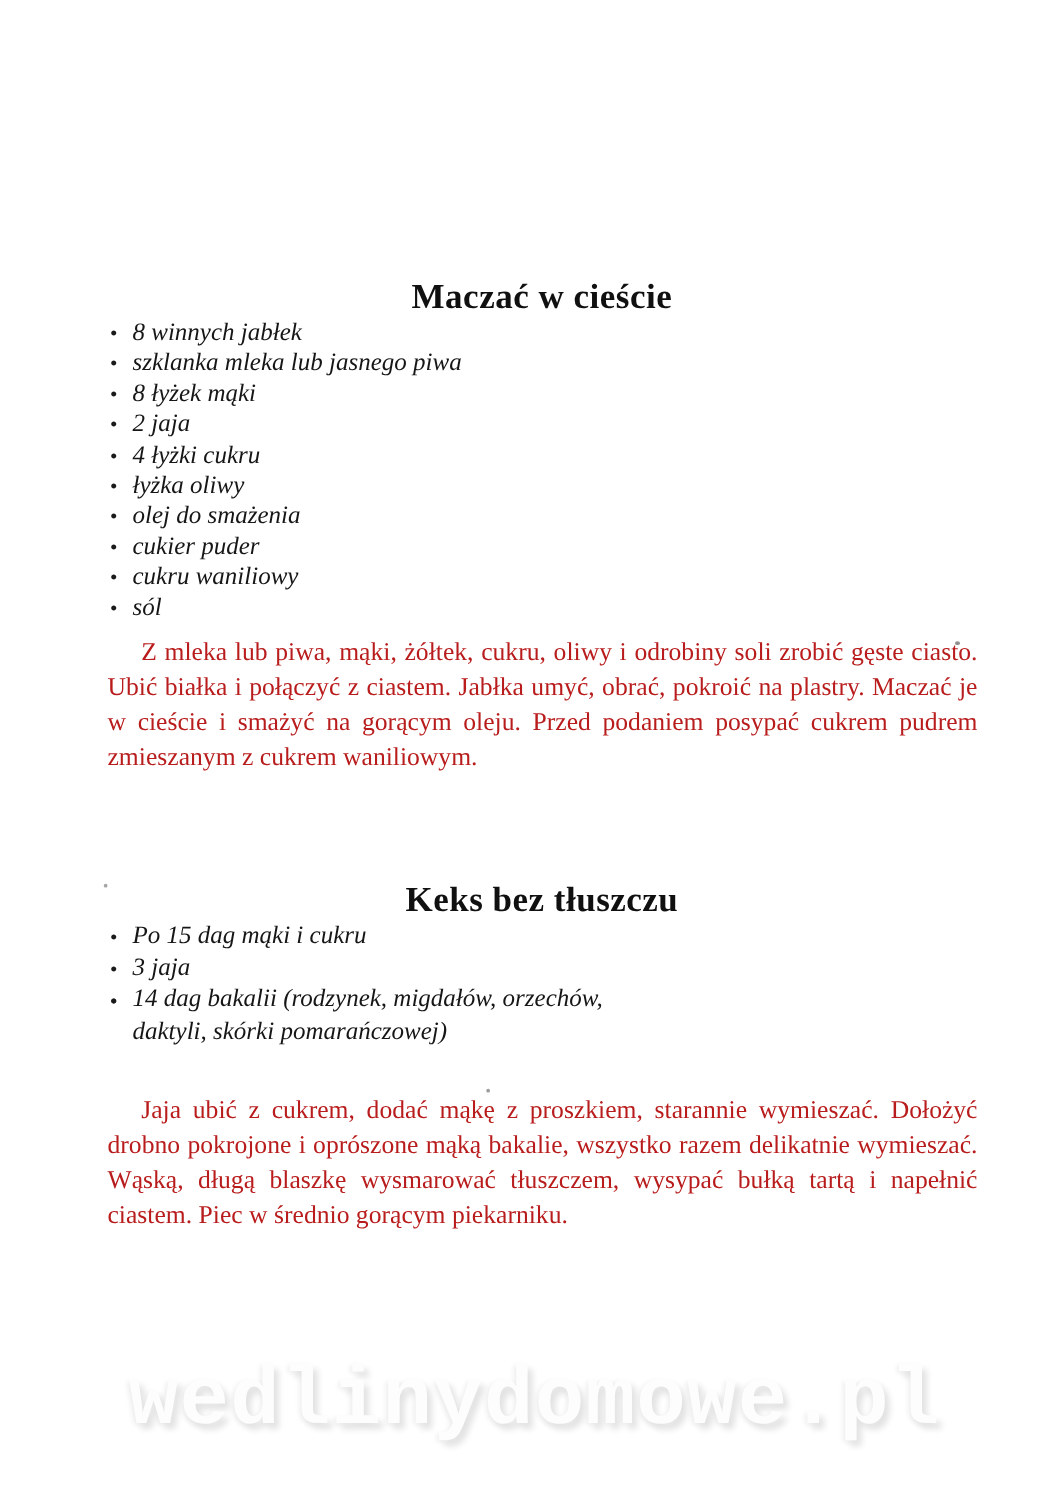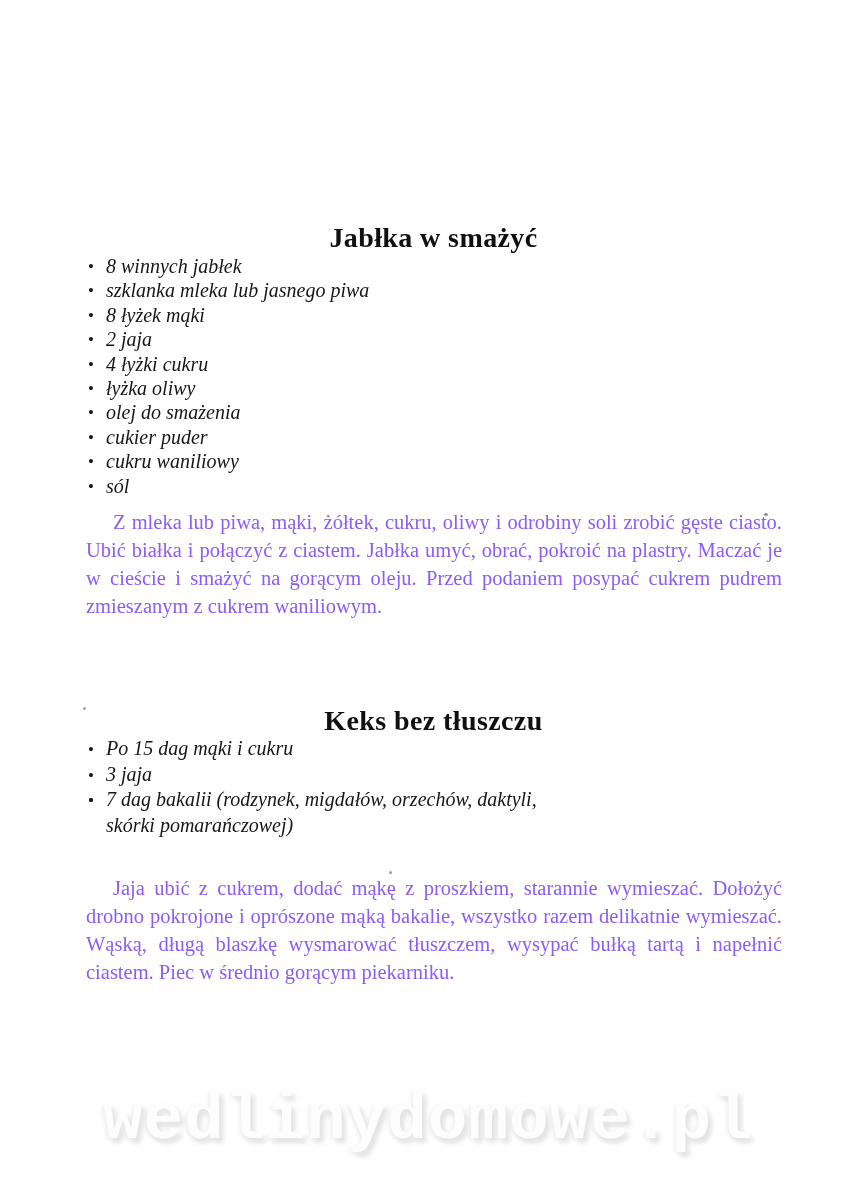--- a/index.html
+++ b/index.html
@@ -57,21 +57,21 @@
   }
   .instructions {
     position: absolute;
     left: 86px;
     width: 696px;
     margin: 0;
     font-size: 20.5px;
     line-height: 28px;
     text-align: justify;
     text-indent: 27px;
-    color: #8b5cf6;
+    color: #b91c1c;
   }
   .para-1 { top: 508px; }
   .para-2 { top: 874px; }
 
   .watermark {
     position: absolute;
     left: 103px;
     top: 1083px;
     font-family: Liberation Mono, monospace;
     font-weight: bold;
@@ -89,21 +89,21 @@
   }
   .speck-1 { left: 83px;  top: 707px; width: 3px; height: 3px; background:#a5a5a5; }
   .speck-2 { left: 764px; top: 513px; width: 4px; height: 3px; }
   .speck-3 { left: 389px; top: 871px; width: 3px; height: 3px; background:#9c9c9c; }
 </style>
 </head>
 <body>
 
 <div class="page">
 
-  <h1 class="recipe-title title-1">Jabłka w smażyć</h1>
+  <h1 class="recipe-title title-1">Maczać w cieście</h1>
 
   <ul class="ingredients list-1">
     <li>
       <span class="bullet">•</span>
       <span>8 winnych jabłek</span>
     </li>
     <li>
       <span class="bullet">•</span>
       <span>szklanka mleka lub jasnego piwa</span>
     </li>
@@ -152,21 +152,21 @@
     </li>
     <li>
       <span class="bullet">•</span>
       <span>3 jaja</span>
     </li>
     <li>
       <span class="bullet">•</span>
     </li>
     <li>
       <span class="bullet">•</span>
-      <span>7 dag bakalii (rodzynek, migdałów, orzechów, daktyli, skórki pomarańczowej)</span>
+      <span>14 dag bakalii (rodzynek, migdałów, orzechów, daktyli, skórki pomarańczowej)</span>
     </li>
   </ul>
 
   <p class="instructions para-2">Jaja ubić z cukrem, dodać mąkę z proszkiem, starannie wymieszać. Dołożyć drobno pokrojone i oprószone mąką bakalie, wszystko razem delikatnie wymieszać. Wąską, długą blaszkę wysmarować tłuszczem, wysypać bułką tartą i napełnić ciastem. Piec w średnio gorącym piekarniku.</p>
 
   <div class="watermark">wedlinydomowe.pl</div>
 
   <span class="speck speck-1"></span>
   <span class="speck speck-2"></span>
   <span class="speck speck-3"></span>

